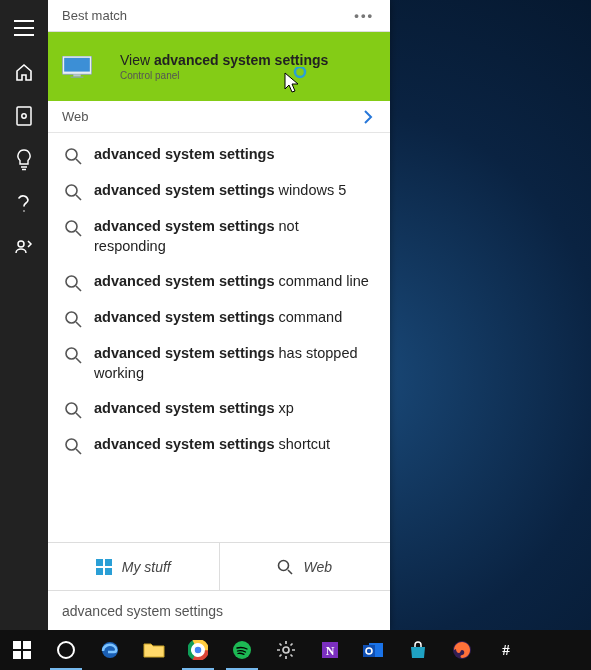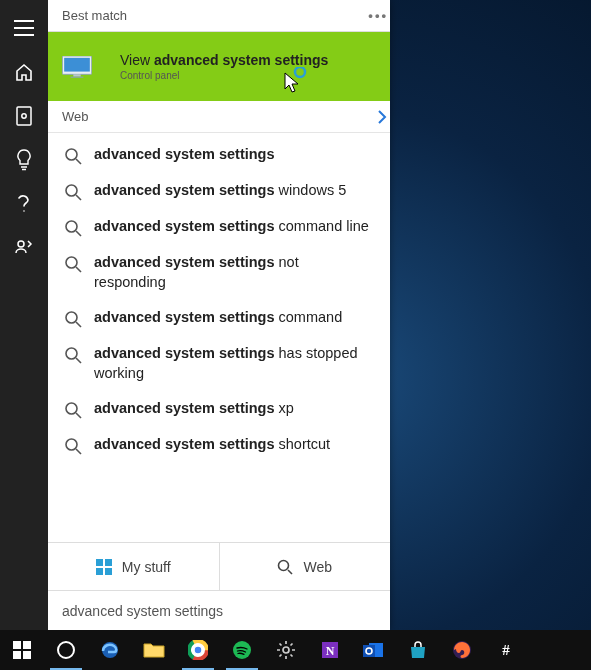--- a/index.html
+++ b/index.html
@@ -48,21 +48,21 @@
     .panel-body {
       flex: 1;
       display: flex;
       flex-direction: column;
       background: #fff;
     }
     .section-header {
       display: flex;
       justify-content: space-between;
       align-items: center;
-      padding: 8px 2px 8px 14px;
+      padding: 8px 16px 8px 14px;
       border-bottom: 1px solid #e5e5e5;
       color: #555;
       font-size: 13px;
     }
     .section-header.best { border-bottom: 1px solid #ddd; }
     .dots { color: #777; letter-spacing: 2px; font-weight: bold; cursor: pointer; }
     .chev { color: #2777d9; cursor: pointer; }
     .best-match-row {
       display: flex;
       align-items: center;
@@ -99,20 +99,21 @@
       width: 18px; height: 18px;
       flex-shrink: 0;
       margin-top: 2px;
     }
     .result-item .txt { font-size: 14.5px; line-height: 1.35; color: #222; }
     .result-item .txt b { font-weight: 600; }
     .bottom-tabs {
       display: flex;
       border-top: 1px solid #ddd;
       height: 48px;
+      font-style: italic;
     }
     .bottom-tabs .tab {
       flex: 1;
       display: flex;
       align-items: center;
       justify-content: center;
       gap: 10px;
       cursor: pointer;
       color: #444;
     }
@@ -238,28 +239,28 @@
               <circle cx="7.5" cy="7.5" r="5.5" fill="none" stroke="#555" stroke-width="1.6"></circle>
               <path d="M12 12l5 5" stroke="#555" stroke-width="1.6"></path>
             </svg>
             <span class="txt"><b>advanced system settings</b><span> windows 5</span></span>
           </div>
           <div class="result-item">
             <svg class="mag" viewBox="0 0 18 18">
               <circle cx="7.5" cy="7.5" r="5.5" fill="none" stroke="#555" stroke-width="1.6"></circle>
               <path d="M12 12l5 5" stroke="#555" stroke-width="1.6"></path>
             </svg>
+            <span class="txt"><b>advanced system settings</b><span> not responding</span></span>
+          </div>
+          <div class="result-item">
+            <svg class="mag" viewBox="0 0 18 18">
+              <circle cx="7.5" cy="7.5" r="5.5" fill="none" stroke="#555" stroke-width="1.6"></circle>
+              <path d="M12 12l5 5" stroke="#555" stroke-width="1.6"></path>
+            </svg>
             <span class="txt"><b>advanced system settings</b><span> command line</span></span>
-          </div>
-          <div class="result-item">
-            <svg class="mag" viewBox="0 0 18 18">
-              <circle cx="7.5" cy="7.5" r="5.5" fill="none" stroke="#555" stroke-width="1.6"></circle>
-              <path d="M12 12l5 5" stroke="#555" stroke-width="1.6"></path>
-            </svg>
-            <span class="txt"><b>advanced system settings</b><span> not responding</span></span>
           </div>
           <div class="result-item">
             <svg class="mag" viewBox="0 0 18 18">
               <circle cx="7.5" cy="7.5" r="5.5" fill="none" stroke="#555" stroke-width="1.6"></circle>
               <path d="M12 12l5 5" stroke="#555" stroke-width="1.6"></path>
             </svg>
             <span class="txt"><b>advanced system settings</b><span> command</span></span>
           </div>
           <div class="result-item">
             <svg class="mag" viewBox="0 0 18 18">

